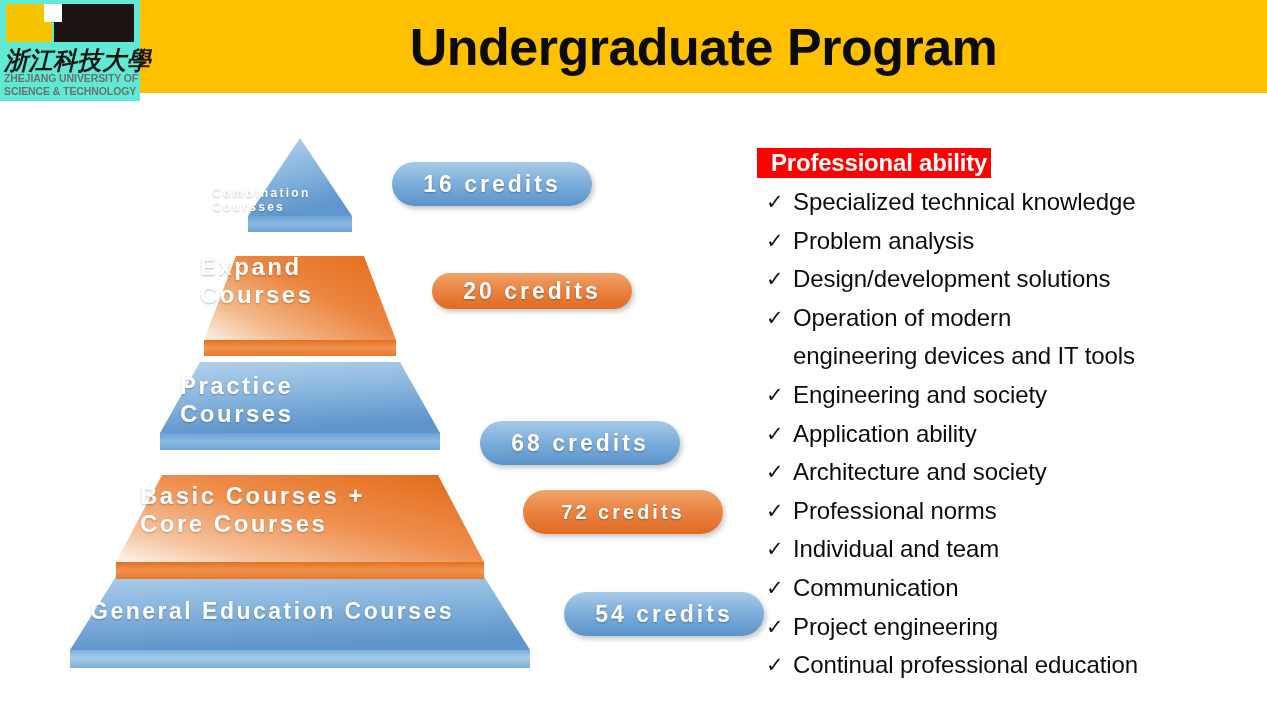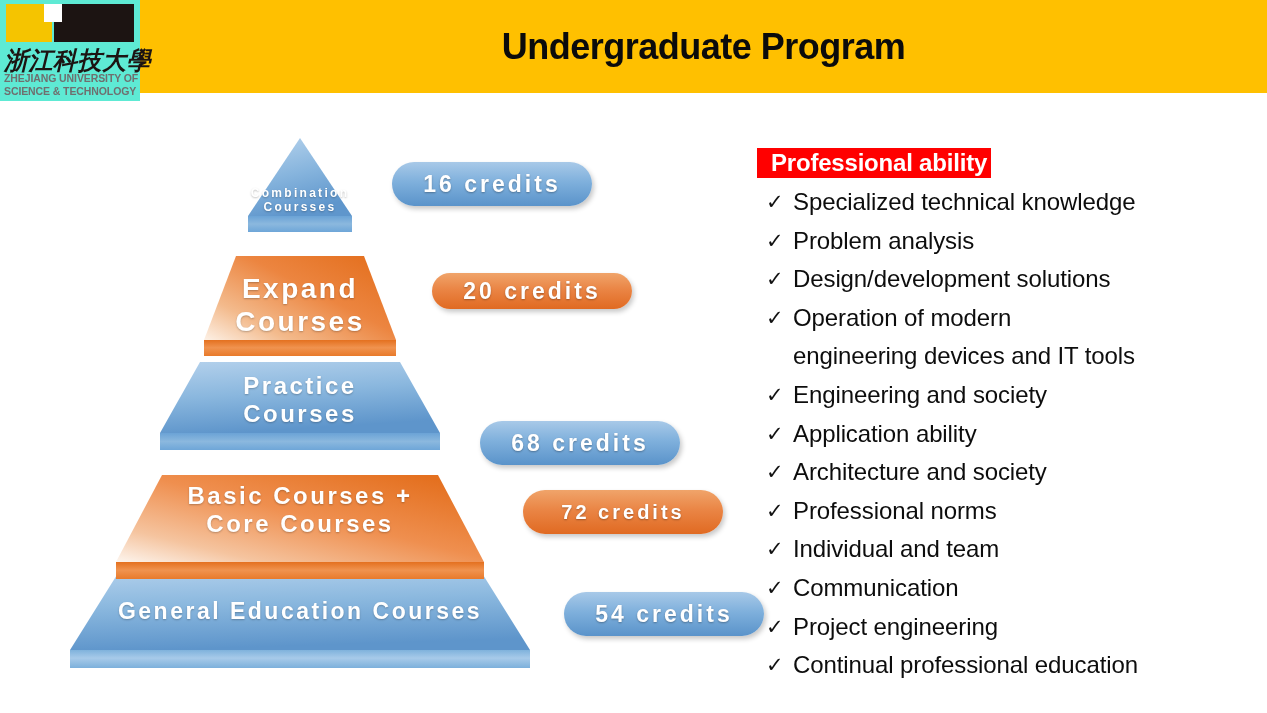--- a/index.html
+++ b/index.html
@@ -86,37 +86,37 @@
     color: #6f6f6f;
   }
 
   .title {
     position: absolute;
     left: 140px; top: 0;
     width: 1127px; height: 93px;
     display: flex;
     align-items: center;
     justify-content: center;
-    font-size: 36px;
+    font-size: 52px;
     font-weight: bold;
     color: #0b0b0b;
     letter-spacing: -0.5px;
   }
 
   
   #pyramid {
     position: absolute;
     left: 40px; top: 120px;
     width: 700px; height: 580px;
   }
   #pyramid svg { display: block; }
 
   .tier-label {
     position: absolute;
-    text-align: center;
+    text-align: left;
     color: #ffffff;
     font-weight: bold;
     letter-spacing: 2.5px;
     line-height: 1.18;
     text-shadow: 0 1px 2px rgba(0,0,0,0.25);
     pointer-events: none;
     white-space: pre-line;
   }
 
   
@@ -272,21 +272,21 @@
 
       <g>
         <polygon points="260,18 312,96 208,96" fill="url(#gBlue1)"></polygon>
         <polygon points="208,96 312,96 312,112 208,112" fill="url(#eBlue)"></polygon>
       </g>
     </svg>
 
     <div class="tier-label" style="left:172px; top:66px; width:176px; font-size:12px; letter-spacing:2.3px; overflow:hidden;">Combination
 Coursses</div>
 
-    <div class="tier-label" style="left:160px; top:152px; width:200px; font-size:28px;">Expand
+    <div class="tier-label" style="left:160px; top:133px; width:200px; font-size:24px;">Expand
 Courses</div>
 
     <div class="tier-label" style="left:140px; top:252px; width:240px; font-size:24px;">Practice
 Courses</div>
 
     <div class="tier-label" style="left:100px; top:362px; width:320px; font-size:24px;">Basic Courses +
 Core Courses</div>
 
     <div class="tier-label" style="left:50px; top:478px; width:420px; font-size:23px;">General Education Courses</div>
 

